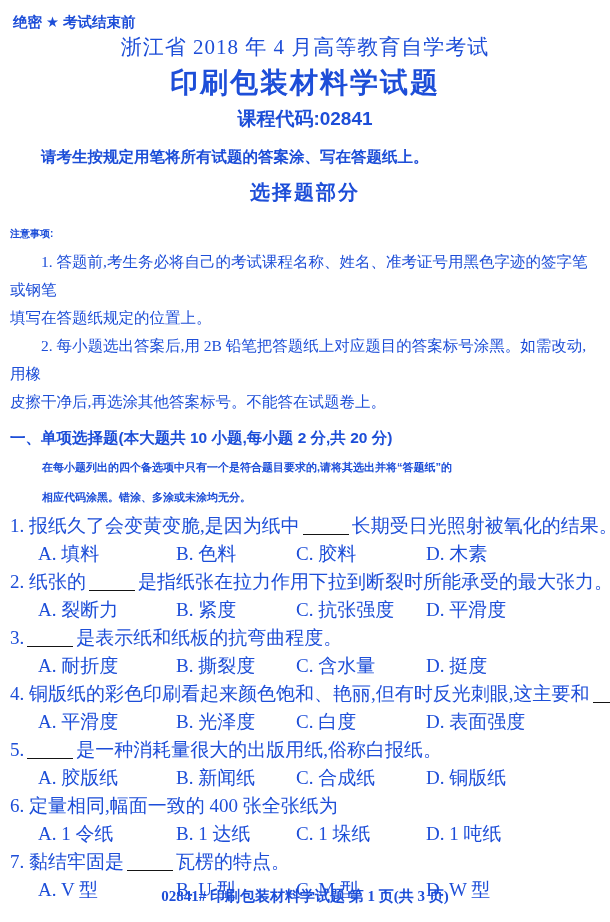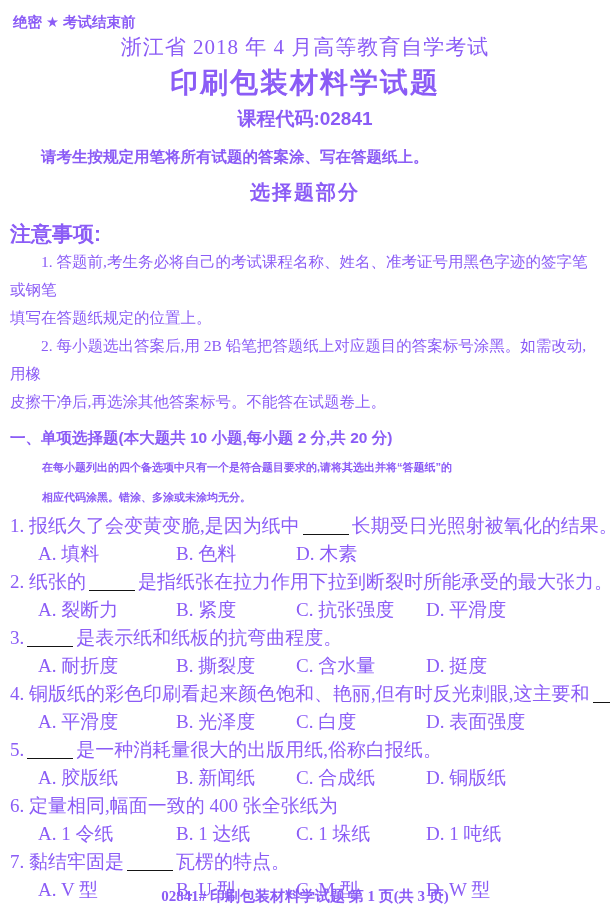--- a/index.html
+++ b/index.html
@@ -2,40 +2,40 @@
 <html lang="zh"><head>
 <meta charset="utf-8">
 <style>
   html,body { margin:0; padding:0; }
   body { background:#ffffff; }
   .page {
     position:relative;
     width:610px; height:922px;
     margin:0 auto;
     background:#ffffff;
-    color:#8b5cf6;
+    color:#1d4ed8;
     box-sizing:border-box;
     padding:12px 10px 0 10px;
     overflow:hidden;
     font-family:"Liberation Serif","DejaVu Serif",serif;
     font-size:15px;
   }
   .hei { font-family:"Liberation Sans","DejaVu Sans",sans-serif; font-weight:bold; }
 
   .classified { font-size:14.5px; line-height:20px; margin-left:3px; }
 
   .title-session { text-align:center; font-size:21px; line-height:30px; margin-top:0; letter-spacing:1px; }
   .title-exam    { text-align:center; font-size:28px; line-height:38px; margin-top:2px; letter-spacing:2px; }
   .title-code    { text-align:center; font-size:19px; line-height:26px; margin-top:4px; }
 
   .intro { margin-top:14px; font-size:15.5px; line-height:22px; text-indent:2em; }
 
   .section-title { text-align:center; font-size:20px; line-height:28px; margin-top:10px; letter-spacing:2px; }
 
-  .notice-head { margin-top:14px; font-size:21px; line-height:28px; }
+  .notice-head { margin-top:14px; font-size:10px; line-height:28px; }
   .notice-item { font-size:15.5px; line-height:28px; white-space:pre-line; text-indent:2em; }
 
   .part-head { font-size:15.5px; line-height:28px; margin-top:8px; }
   .part-desc { font-size:11px; line-height:30px; white-space:pre-line; padding-left:32px; padding-right:4px; }
 
   .question { font-size:19px; line-height:28px; }
   .q-stem { white-space:nowrap; }
   .options { display:flex; padding-left:28px; white-space:nowrap; }
   .opt-a { width:138px; }
   .opt-b { width:120px; }
@@ -78,20 +78,21 @@
 
   <div class="part-head hei">一、单项选择题(本大题共 10 小题,每小题 2 分,共 20 分)</div>
   <div class="part-desc hei">在每小题列出的四个备选项中只有一个是符合题目要求的,请将其选出并将“答题纸”的
 相应代码涂黑。错涂、多涂或未涂均无分。</div>
 
   <div class="question">
     <div class="q-stem"><span>1. 报纸久了会变黄变脆,是因为纸中</span><span class="blank"></span><span>长期受日光照射被氧化的结果。</span></div>
     <div class="options">
       <span class="opt-a">A. 填料</span>
       <span class="opt-b">B. 色料</span>
+      <span class="opt-c">C. 胶料</span>
       <span class="opt-d">D. 木素</span>
     </div>
   </div>
 
   <div class="question">
     <div class="q-stem"><span>2. 纸张的</span><span class="blank"></span><span>是指纸张在拉力作用下拉到断裂时所能承受的最大张力。</span></div>
     <div class="options">
       <span class="opt-a">A. 裂断力</span>
       <span class="opt-b">B. 紧度</span>
       <span class="opt-c">C. 抗张强度</span>

